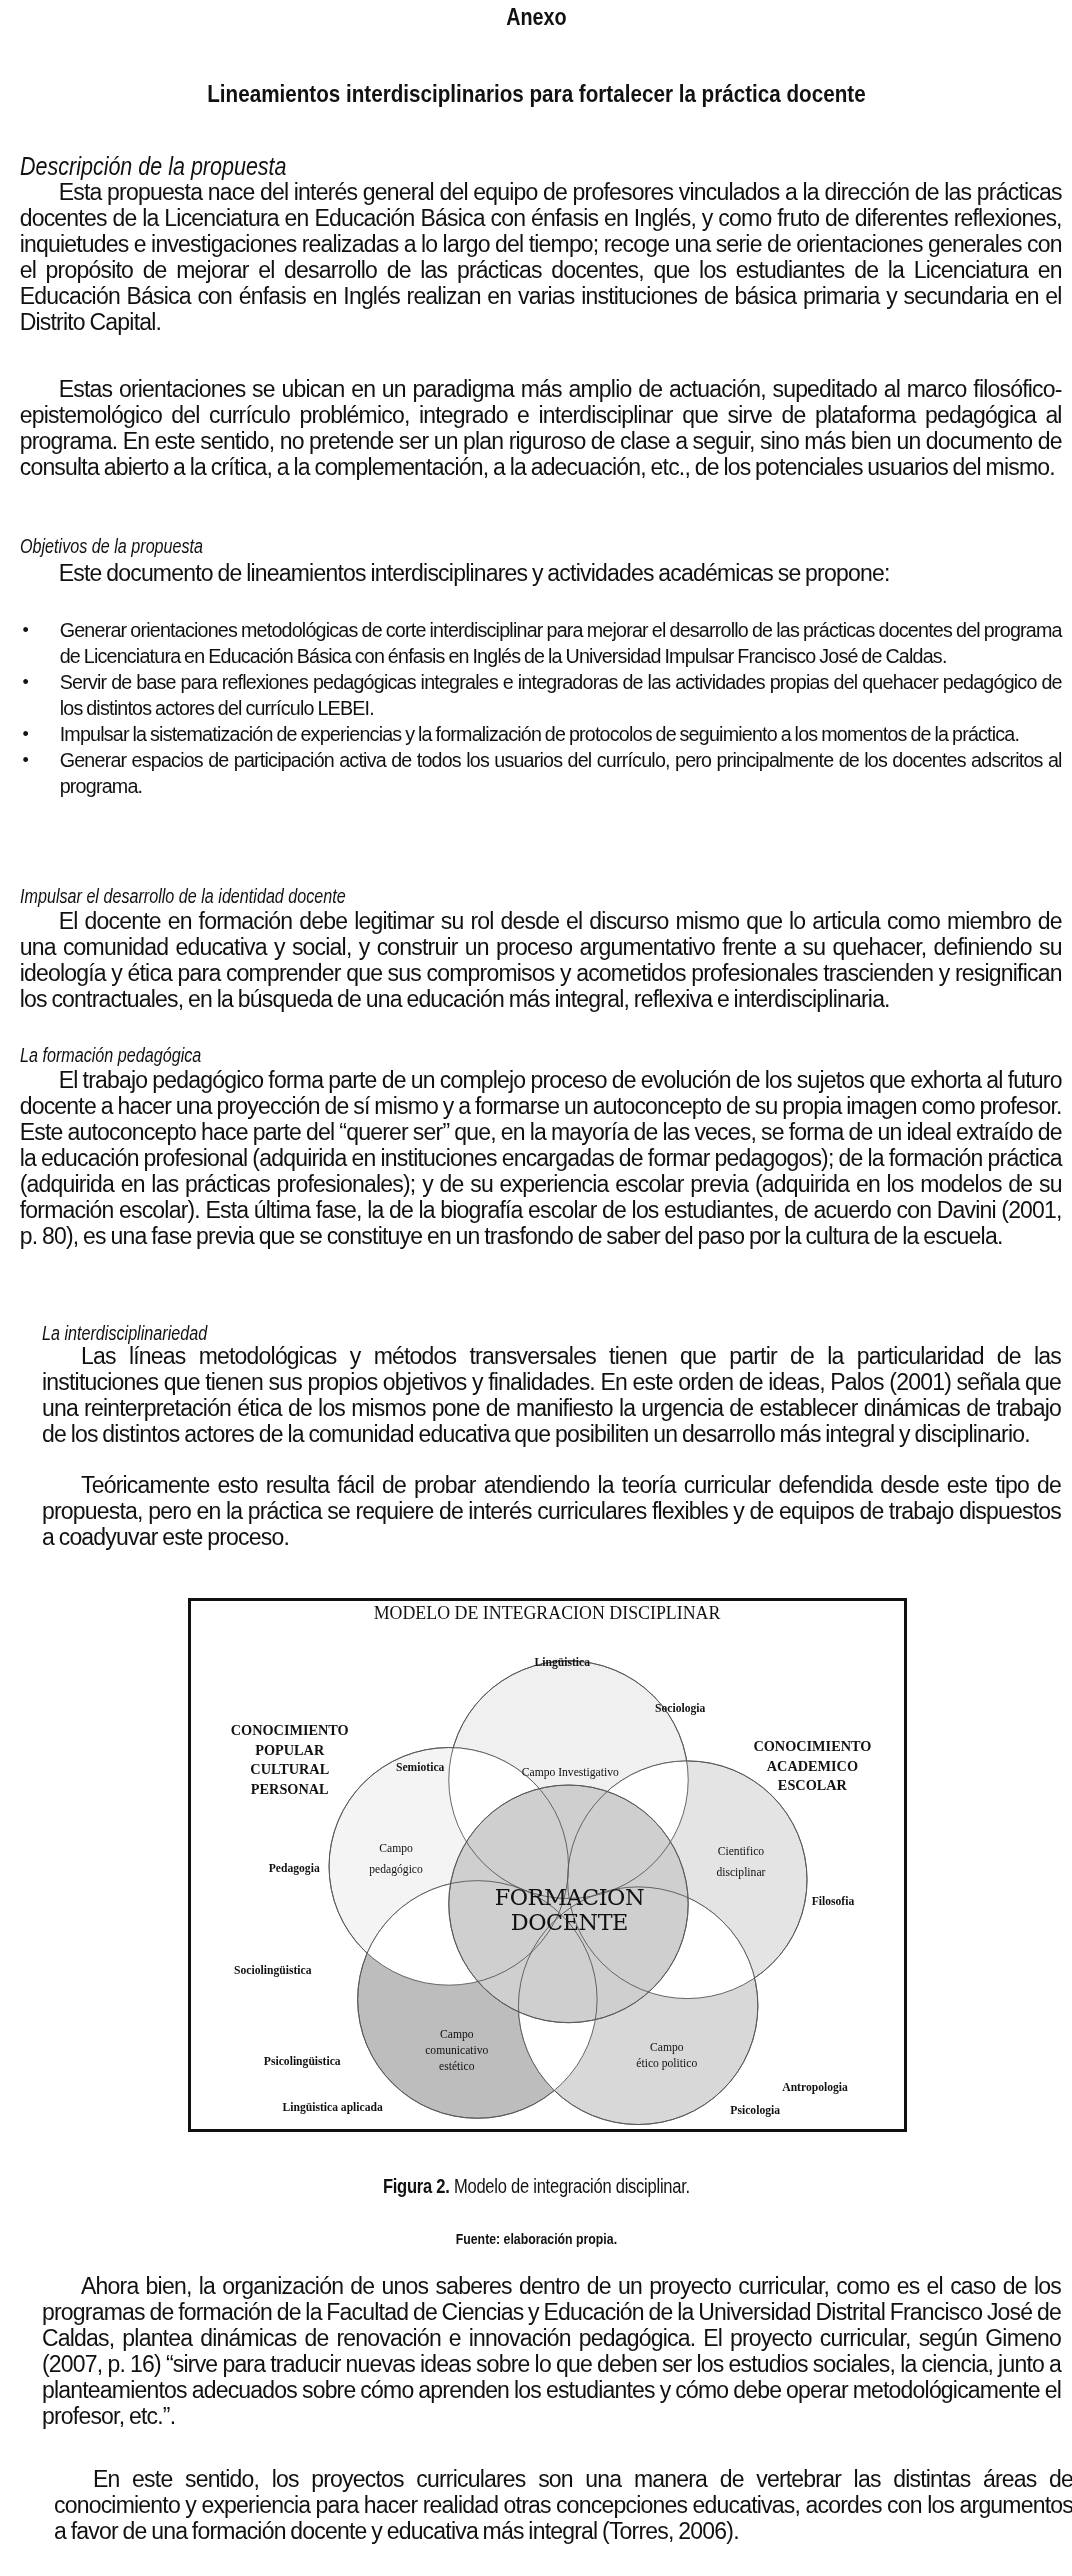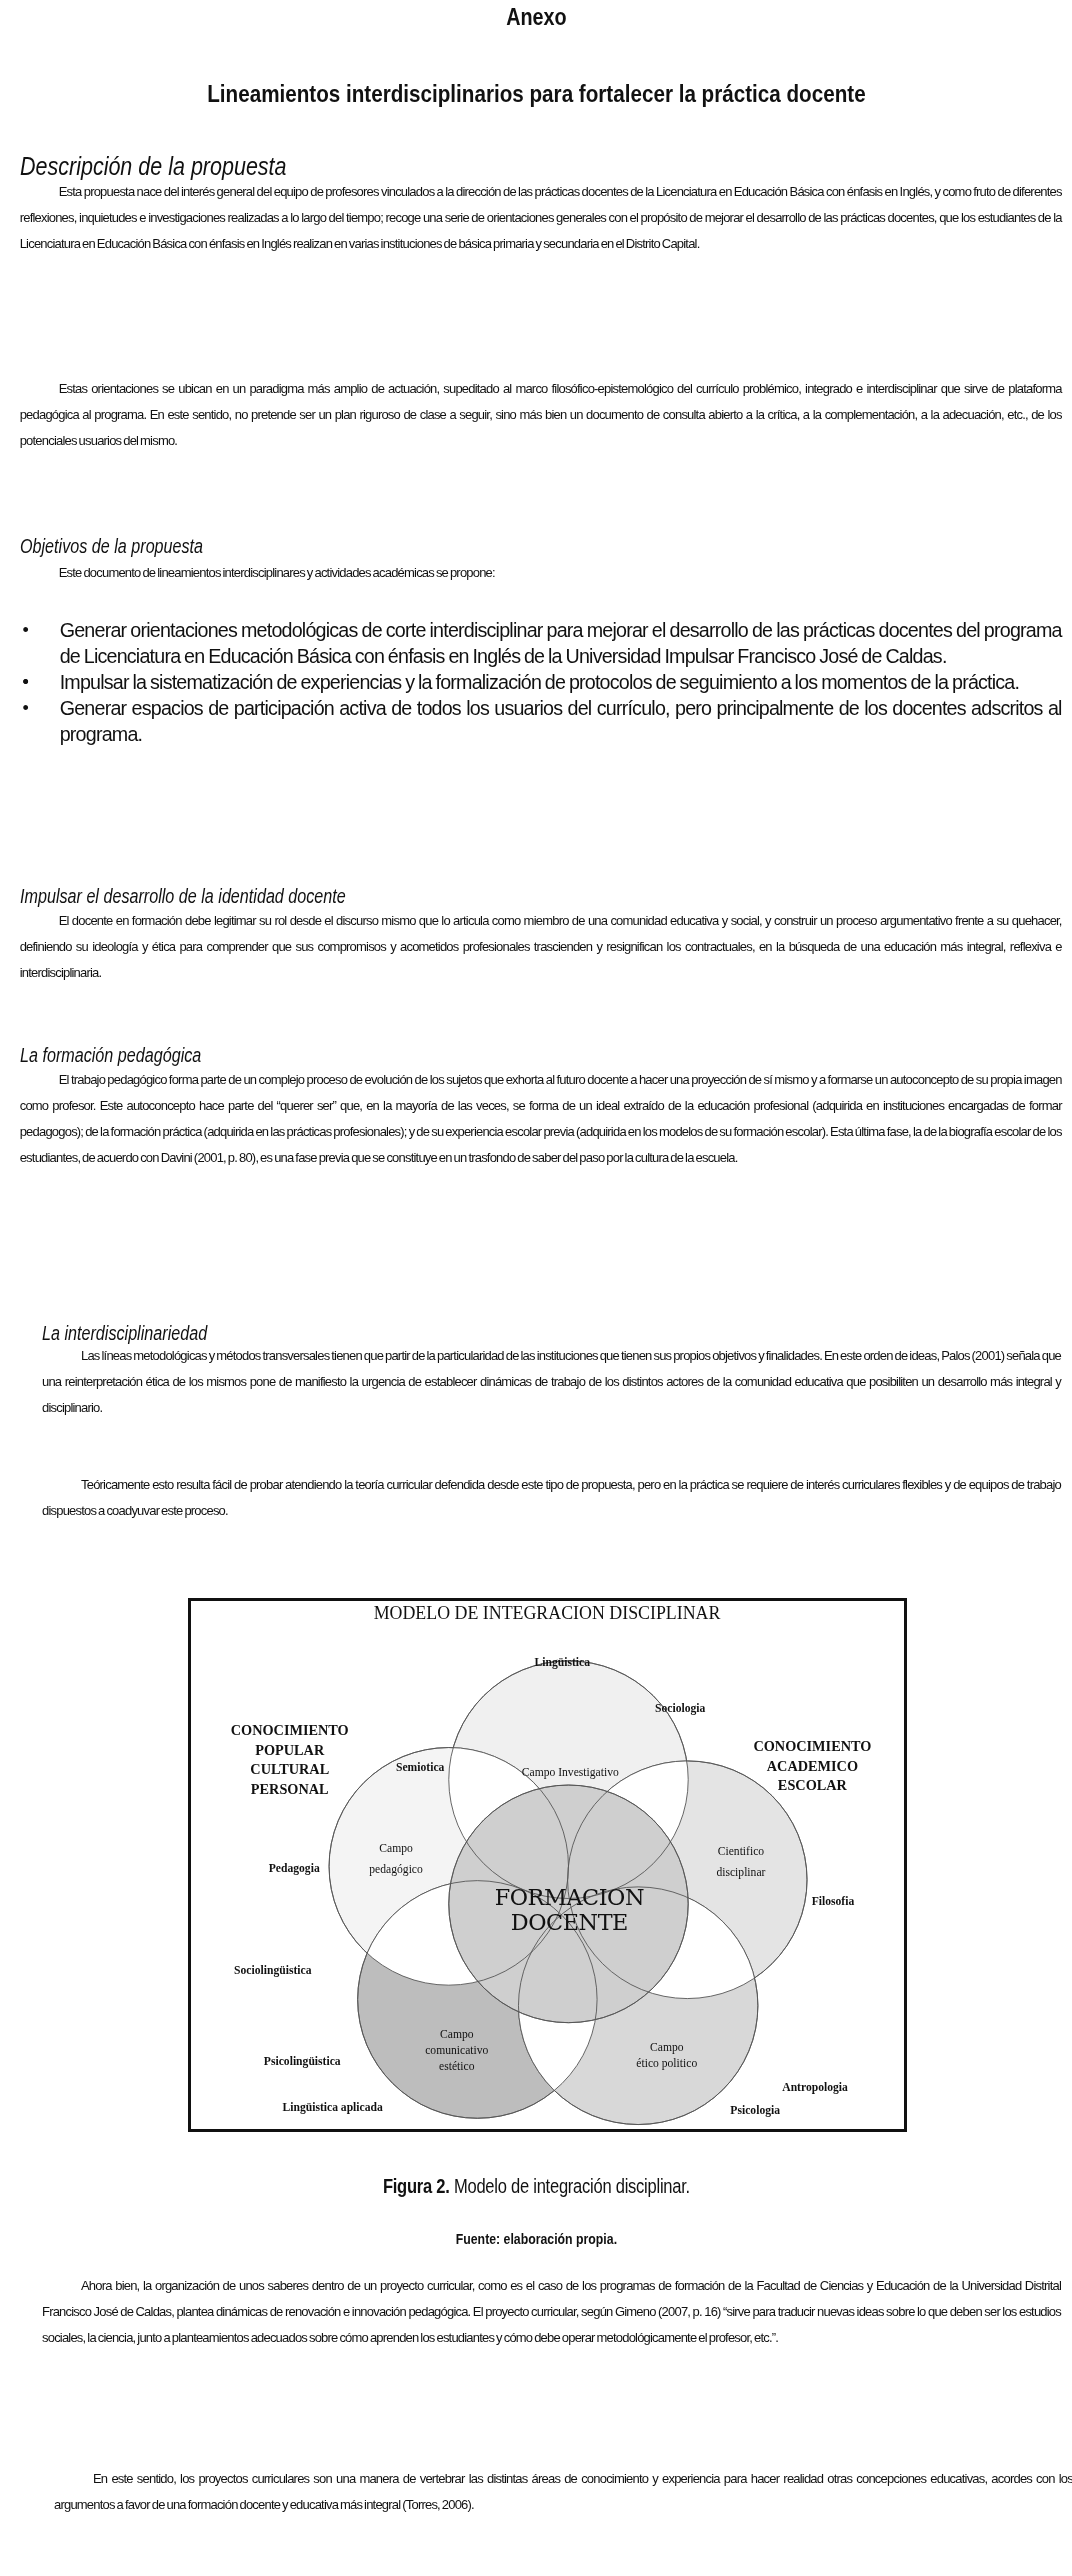--- a/index.html
+++ b/index.html
@@ -21,21 +21,21 @@
   }
   .section-h1 {
     font-family: "Liberation Sans", sans-serif; font-style: italic; font-size: 25px;
     transform: scaleX(0.86); transform-origin: 0 0; white-space: nowrap;
   }
   .section-h2 {
     font-family: "Liberation Sans", sans-serif; font-style: italic; font-size: 19.7px;
     transform: scaleX(0.82); transform-origin: 0 0; white-space: nowrap;
   }
   .para {
-    font-family: "Liberation Sans", sans-serif; font-size: 13px; line-height: 26px;
+    font-family: "Liberation Sans", sans-serif; font-size: 23px; line-height: 26px;
     text-align: justify; text-indent: 39px;
     letter-spacing: -0.8px; word-spacing: -0.9px;
   }
   .para-wide { left: 19.7px; width: 1042px; }
   .para-indent { left: 42px; width: 1019px; }
   ul.bullets { list-style: none; margin: 0; padding: 0; left: 19.7px; width: 1042px; }
   ul.bullets li {
     position: relative; padding-left: 40px;
     font-family: "Liberation Sans", sans-serif; font-size: 19.7px; line-height: 26px;
     text-align: justify; letter-spacing: -0.8px; word-spacing: -0.9px;
@@ -68,21 +68,21 @@
 
 <div class="abs section-h1" style="left:19.7px; top:152px;">Descripción de la propuesta</div>
 <p class="abs para para-wide" style="top:179px; margin:0;">Esta propuesta nace del interés general del equipo de profesores vinculados a la dirección de las prácticas docentes de la Licenciatura en Educación Básica con énfasis en Inglés, y como fruto de diferentes reflexiones, inquietudes e investigaciones realizadas a lo largo del tiempo; recoge una serie de orientaciones generales con el propósito de mejorar el desarrollo de las prácticas docentes, que los estudiantes de la Licenciatura en Educación Básica con énfasis en Inglés realizan en varias instituciones de básica primaria y secundaria en el Distrito Capital.</p>
 <p class="abs para para-wide" style="top:376px; margin:0;">Estas orientaciones se ubican en un paradigma más amplio de actuación, supeditado al marco filosófico-epistemológico del currículo problémico, integrado e interdisciplinar que sirve de plataforma pedagógica al programa. En este sentido, no pretende ser un plan riguroso de clase a seguir, sino más bien un documento de consulta abierto a la crítica, a la complementación, a la adecuación, etc., de los potenciales usuarios del mismo.</p>
 
 <div class="abs section-h2" style="left:19.7px; top:535px;">Objetivos de la propuesta</div>
 <p class="abs para para-wide" style="top:560px; margin:0;">Este documento de lineamientos interdisciplinares y actividades académicas se propone:</p>
 
 <ul class="abs bullets" style="top:617px;">
   <li><span class="bullet-dot">•</span><span>Generar orientaciones metodológicas de corte interdisciplinar para mejorar el desarrollo de las prácticas docentes del programa de Licenciatura en Educación Básica con énfasis en Inglés de la Universidad Impulsar Francisco José de Caldas.</span></li>
-  <li><span class="bullet-dot">•</span></li>
+  <li><span class="bullet-dot">•</span><span>Servir de base para reflexiones pedagógicas integrales e integradoras de las actividades propias del quehacer pedagógico de los distintos actores del currículo LEBEI.</span></li>
   <li><span class="bullet-dot">•</span><span>Impulsar la sistematización de experiencias y la formalización de protocolos de seguimiento a los momentos de la práctica.</span></li>
   <li><span class="bullet-dot">•</span><span>Generar espacios de participación activa de todos los usuarios del currículo, pero principalmente de los docentes adscritos al programa.</span></li>
 </ul>
 
 <div class="abs section-h2" style="left:19.7px; top:885px;">Impulsar el desarrollo de la identidad docente</div>
 <p class="abs para para-wide" style="top:908px; margin:0;">El docente en formación debe legitimar su rol desde el discurso mismo que lo articula como miembro de una comunidad educativa y social, y construir un proceso argumentativo frente a su quehacer, definiendo su ideología y ética para comprender que sus compromisos y acometidos profesionales trascienden y resignifican los contractuales, en la búsqueda de una educación más integral, reflexiva e interdisciplinaria.</p>
 
 <div class="abs section-h2" style="left:19.7px; top:1044px;">La formación pedagógica</div>
 <p class="abs para para-wide" style="top:1067px; margin:0;">El trabajo pedagógico forma parte de un complejo proceso de evolución de los sujetos que exhorta al futuro docente a hacer una proyección de sí mismo y a formarse un autoconcepto de su propia imagen como profesor. Este autoconcepto hace parte del “querer ser” que, en la mayoría de las veces, se forma de un ideal extraído de la educación profesional (adquirida en instituciones encargadas de formar pedagogos); de la formación práctica (adquirida en las prácticas profesionales); y de su experiencia escolar previa (adquirida en los modelos de su formación escolar). Esta última fase, la de la biografía escolar de los estudiantes, de acuerdo con Davini (2001, p. 80), es una fase previa que se constituye en un trasfondo de saber del paso por la cultura de la escuela.</p>
 

